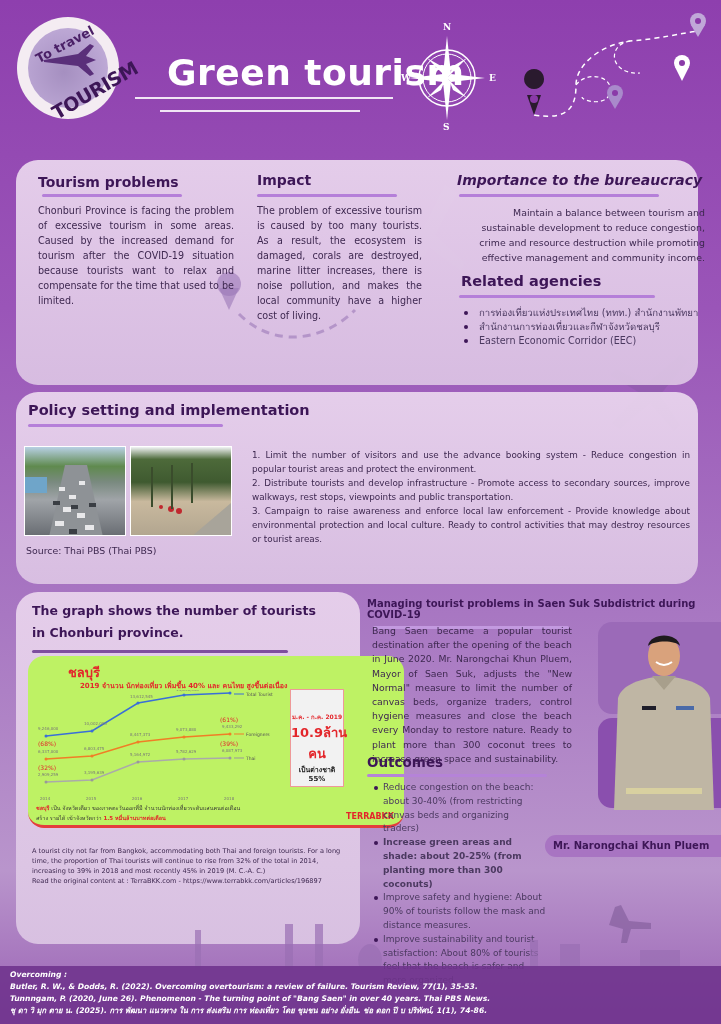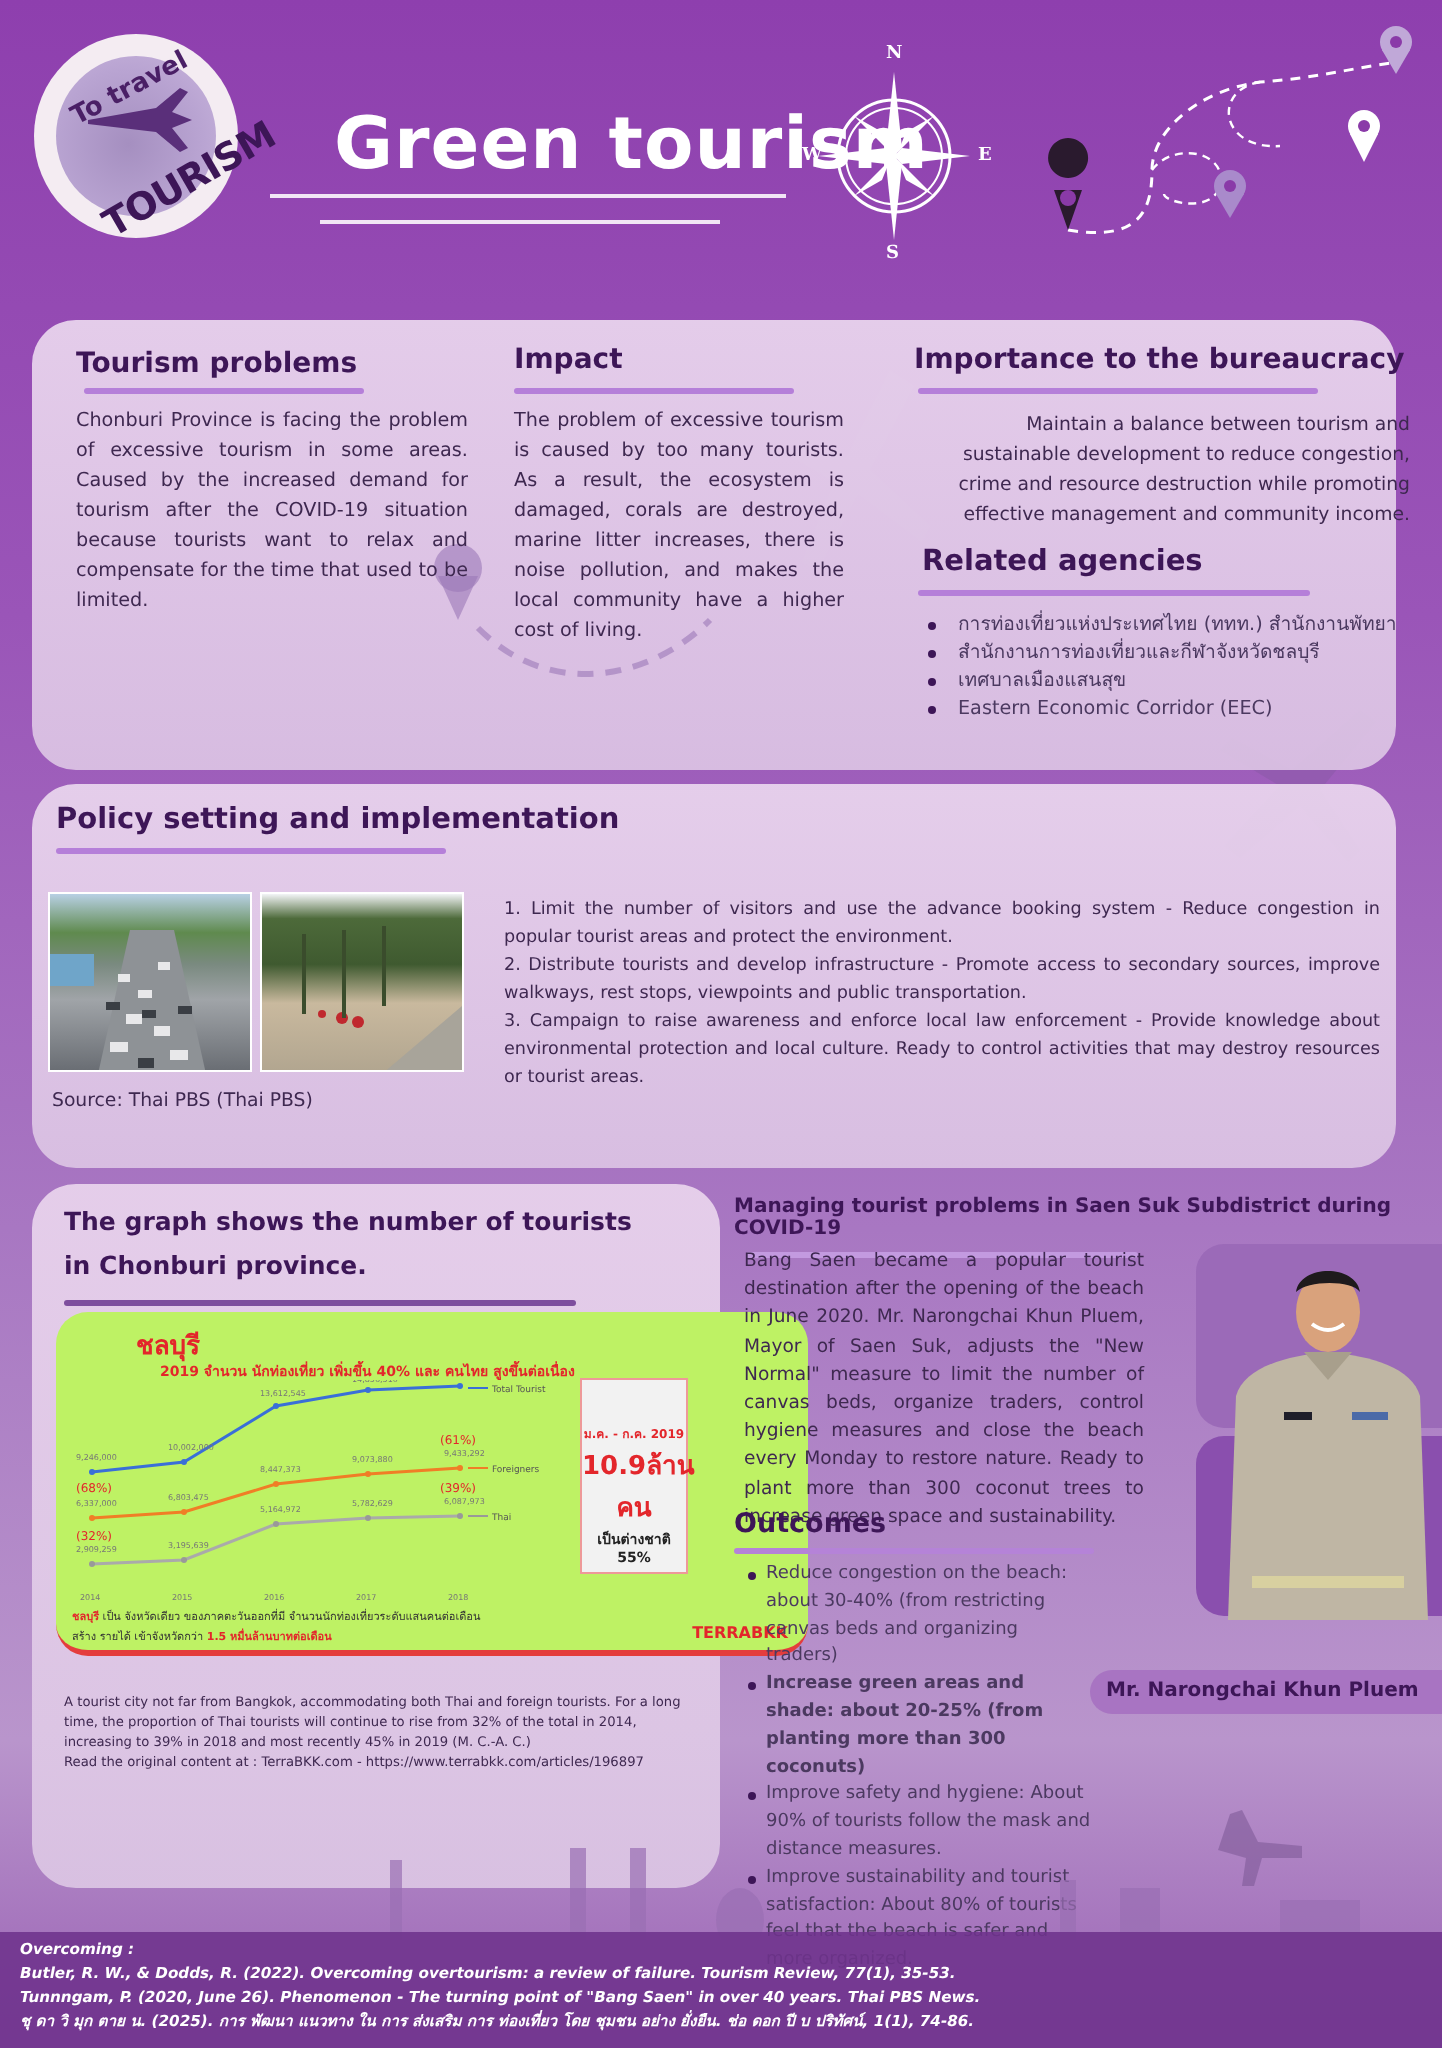--- a/index.html
+++ b/index.html
@@ -161,29 +161,28 @@
   <div class="h2" style="font-size:14px;">Tourism problems</div>
   <div class="underline" style="width:140px;margin:4px 0 6px 4px;"></div>
   <p class="txt">Chonburi Province is facing the problem of excessive tourism in some areas. Caused by the increased demand for tourism after the COVID-19 situation because tourists want to relax and compensate for the time that used to be limited.</p>
 </div>
 <div class="col" style="left:257px;top:172px;width:165px;">
   <div class="h2" style="font-size:14px;">Impact</div>
   <div class="underline" style="width:140px;margin:6px 0 6px 0;"></div>
   <p class="txt">The problem of excessive tourism is caused by too many tourists. As a result, the ecosystem is damaged, corals are destroyed, marine litter increases, there is noise pollution, and makes the local community have a higher cost of living.</p>
 </div>
 <div class="col" style="left:457px;top:172px;width:248px;">
-  <div class="h2" style="font-size:14px;">Importance to the bureaucracy</div>
+  <div class="h2" style="font-size:14px;font-style:italic;">Importance to the bureaucracy</div>
   <div class="underline" style="width:200px;margin:6px 0 8px 2px;"></div>
   <p class="txt" style="text-align:right;font-size:9.4px;">Maintain a balance between tourism and sustainable development to reduce congestion, crime and resource destruction while promoting effective management and community income.</p>
   <div class="h2" style="font-size:14.5px;margin-top:8px;margin-left:4px;">Related agencies</div>
   <div class="underline" style="width:196px;margin:6px 0 8px 2px;"></div>
   <ul class="bullets">
     <li>การท่องเที่ยวแห่งประเทศไทย (ททท.) สำนักงานพัทยา</li>
     <li>สำนักงานการท่องเที่ยวและกีฬาจังหวัดชลบุรี</li>
-    <li>เทศบาลเมืองแสนสุข</li>
     <li>Eastern Economic Corridor (EEC)</li>
   </ul>
 </div>
 
 <div class="panel" style="left:16px;top:392px;width:682px;height:192px;"></div>
 <div class="col" style="left:28px;top:402px;width:670px;">
   <div class="h2" style="font-size:14.5px;">Policy setting and implementation</div>
   <div class="underline" style="width:195px;margin:6px 0 0 0;"></div>
 </div>
 <div class="photo" style="left:24px;top:446px;width:102px;height:90px;background:linear-gradient(180deg,#b8d0e4 0%,#5f8a4e 22%,#7a8a80 40%,#a0a4a8 60%,#6a6e74 100%);">

